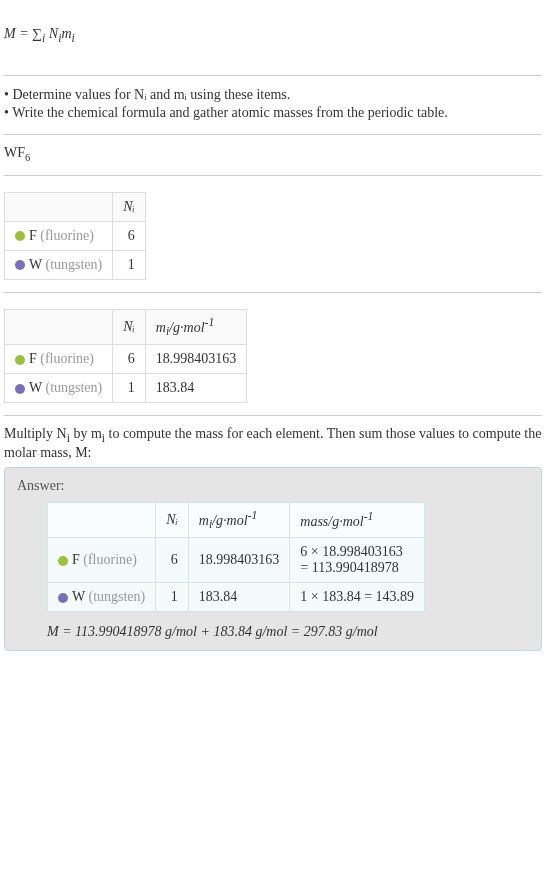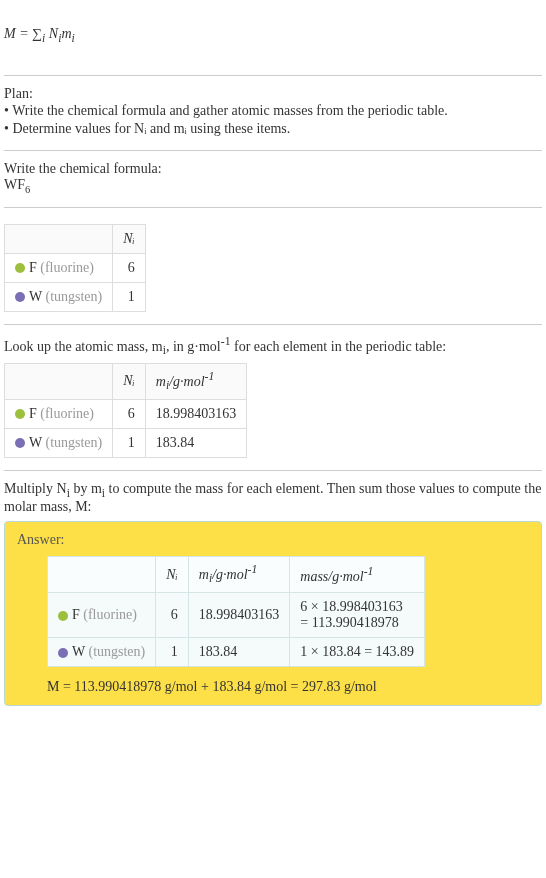--- a/index.html
+++ b/index.html
@@ -77,21 +77,21 @@
     }
     .element-label {
       color: #333;
       font-weight: normal;
     }
     .element-name {
       color: #999;
     }
     .answer-box {
       border: 1px solid #b8d8d8;
-      background: #fde047;
+      background: #e5e5e5;
       border-radius: 4px;
       padding: 10px 12px;
       margin-top: 6px;
     }
     .answer-label {
       color: #555;
       margin-bottom: 8px;
     }
     .answer-inner {
       padding-left: 30px;
@@ -101,45 +101,44 @@
       margin-bottom: 12px;
     }
     .answer-box th, .answer-box td {
       border: 1px solid #d5e5e5;
       background: #f5fafa;
     }
     .answer-box th {
       background: #fafdfd;
     }
     .final-formula {
+      font-style: italic;
     }
     .num {
       text-align: right;
     }
     .chem-formula {
       font-family: Georgia, serif;
     }
   </style>
 </head>
 <body>
 
 <div class="section">
   <div class="formula">M = ∑<sub>i</sub> N<sub>i</sub>m<sub>i</sub></div>
 </div>
 
 <div class="section">
-  <div>Plan:</div>
   <ul class="plan-list">
+    <li>Determine values for Nᵢ and mᵢ using these items.</li>
     <li>Write the chemical formula and gather atomic masses from the periodic table.</li>
-    <li>Determine values for Nᵢ and mᵢ using these items.</li>
   </ul>
 </div>
 
 <div class="section">
-  <div>Write the chemical formula:</div>
   <div class="chem-formula">
     <span>WF</span><span class="sub">6</span>
   </div>
 </div>
 
 <div class="section">
   <table>
     <tbody>
         <tr>
       <th></th>
@@ -151,21 +150,20 @@
     </tr>
     <tr>
       <td class="element-cell"><span class="dot dot-w"></span><span class="element-label">W</span> <span class="element-name">(tungsten)</span></td>
       <td class="num">1</td>
     </tr>
   </tbody>
     </table>
 </div>
 
 <div class="section">
-  <div>Look up the atomic mass, m<sub>i</sub>, in g·mol<sup>-1</sup> for each element in the periodic table:</div>
   <table>
     <tbody>
         <tr>
       <th></th>
       <th><i>Nᵢ</i></th>
       <th>m<sub>i</sub>/g·mol<sup>-1</sup></th>
     </tr>
     <tr>
       <td class="element-cell"><span class="dot dot-f"></span><span class="element-label">F</span> <span class="element-name">(fluorine)</span></td>
       <td class="num">6</td>

